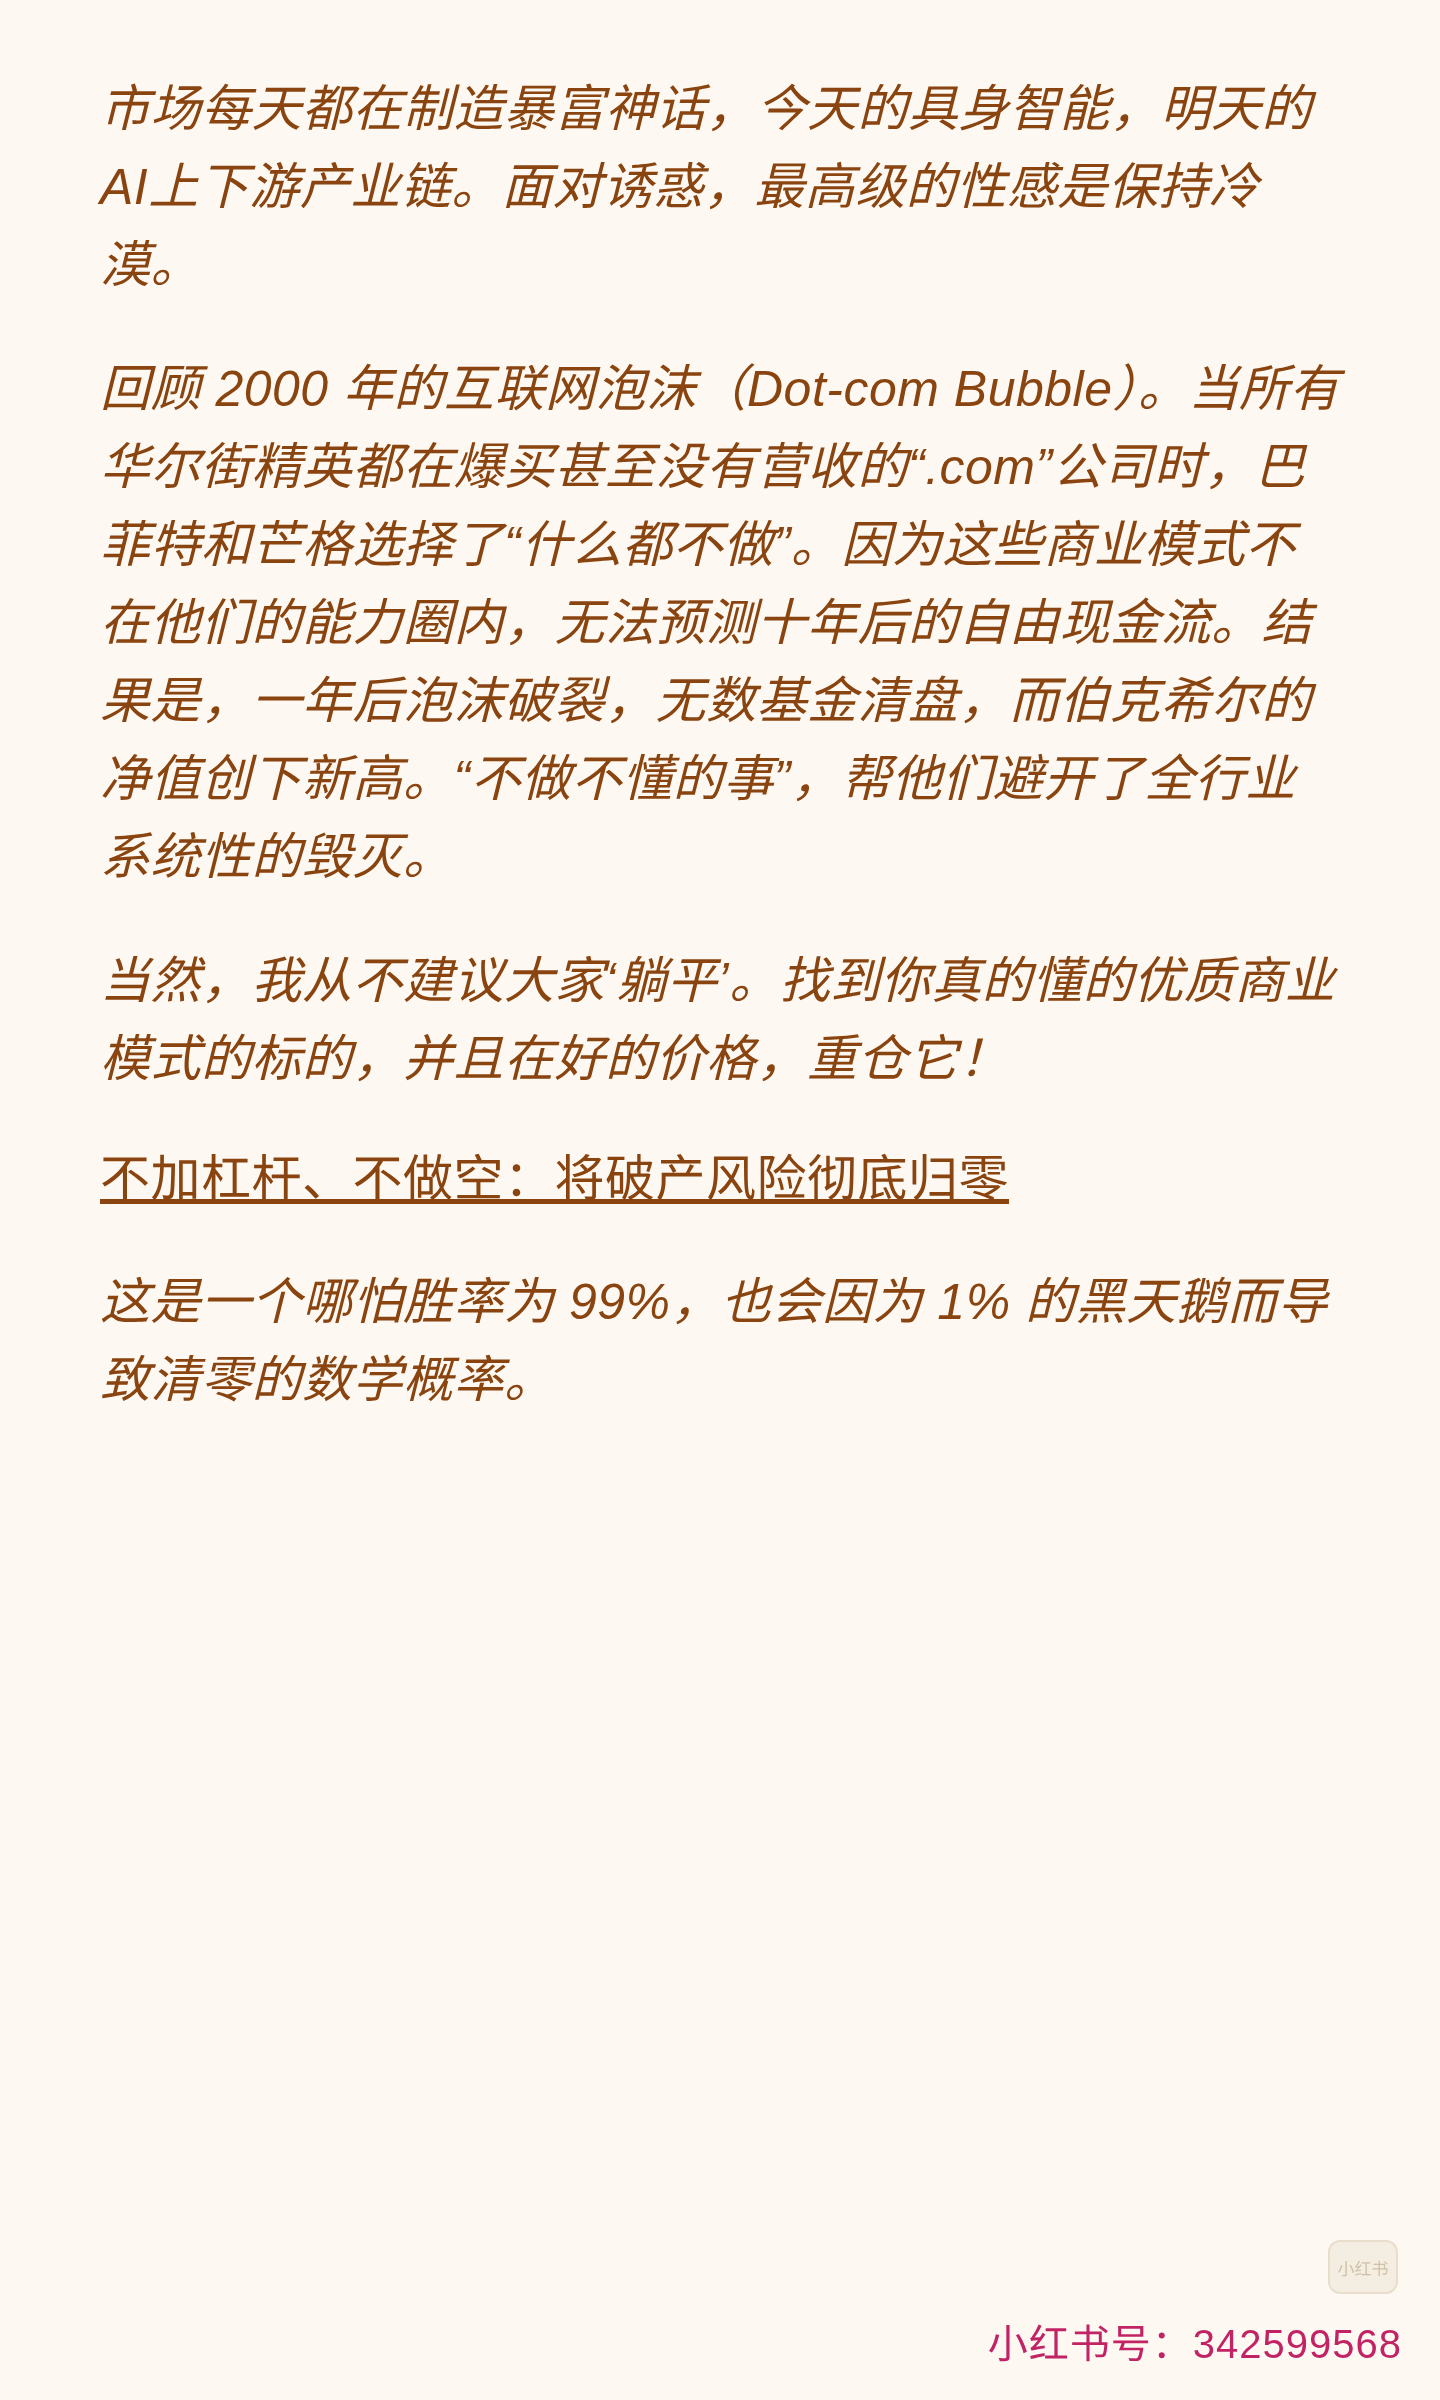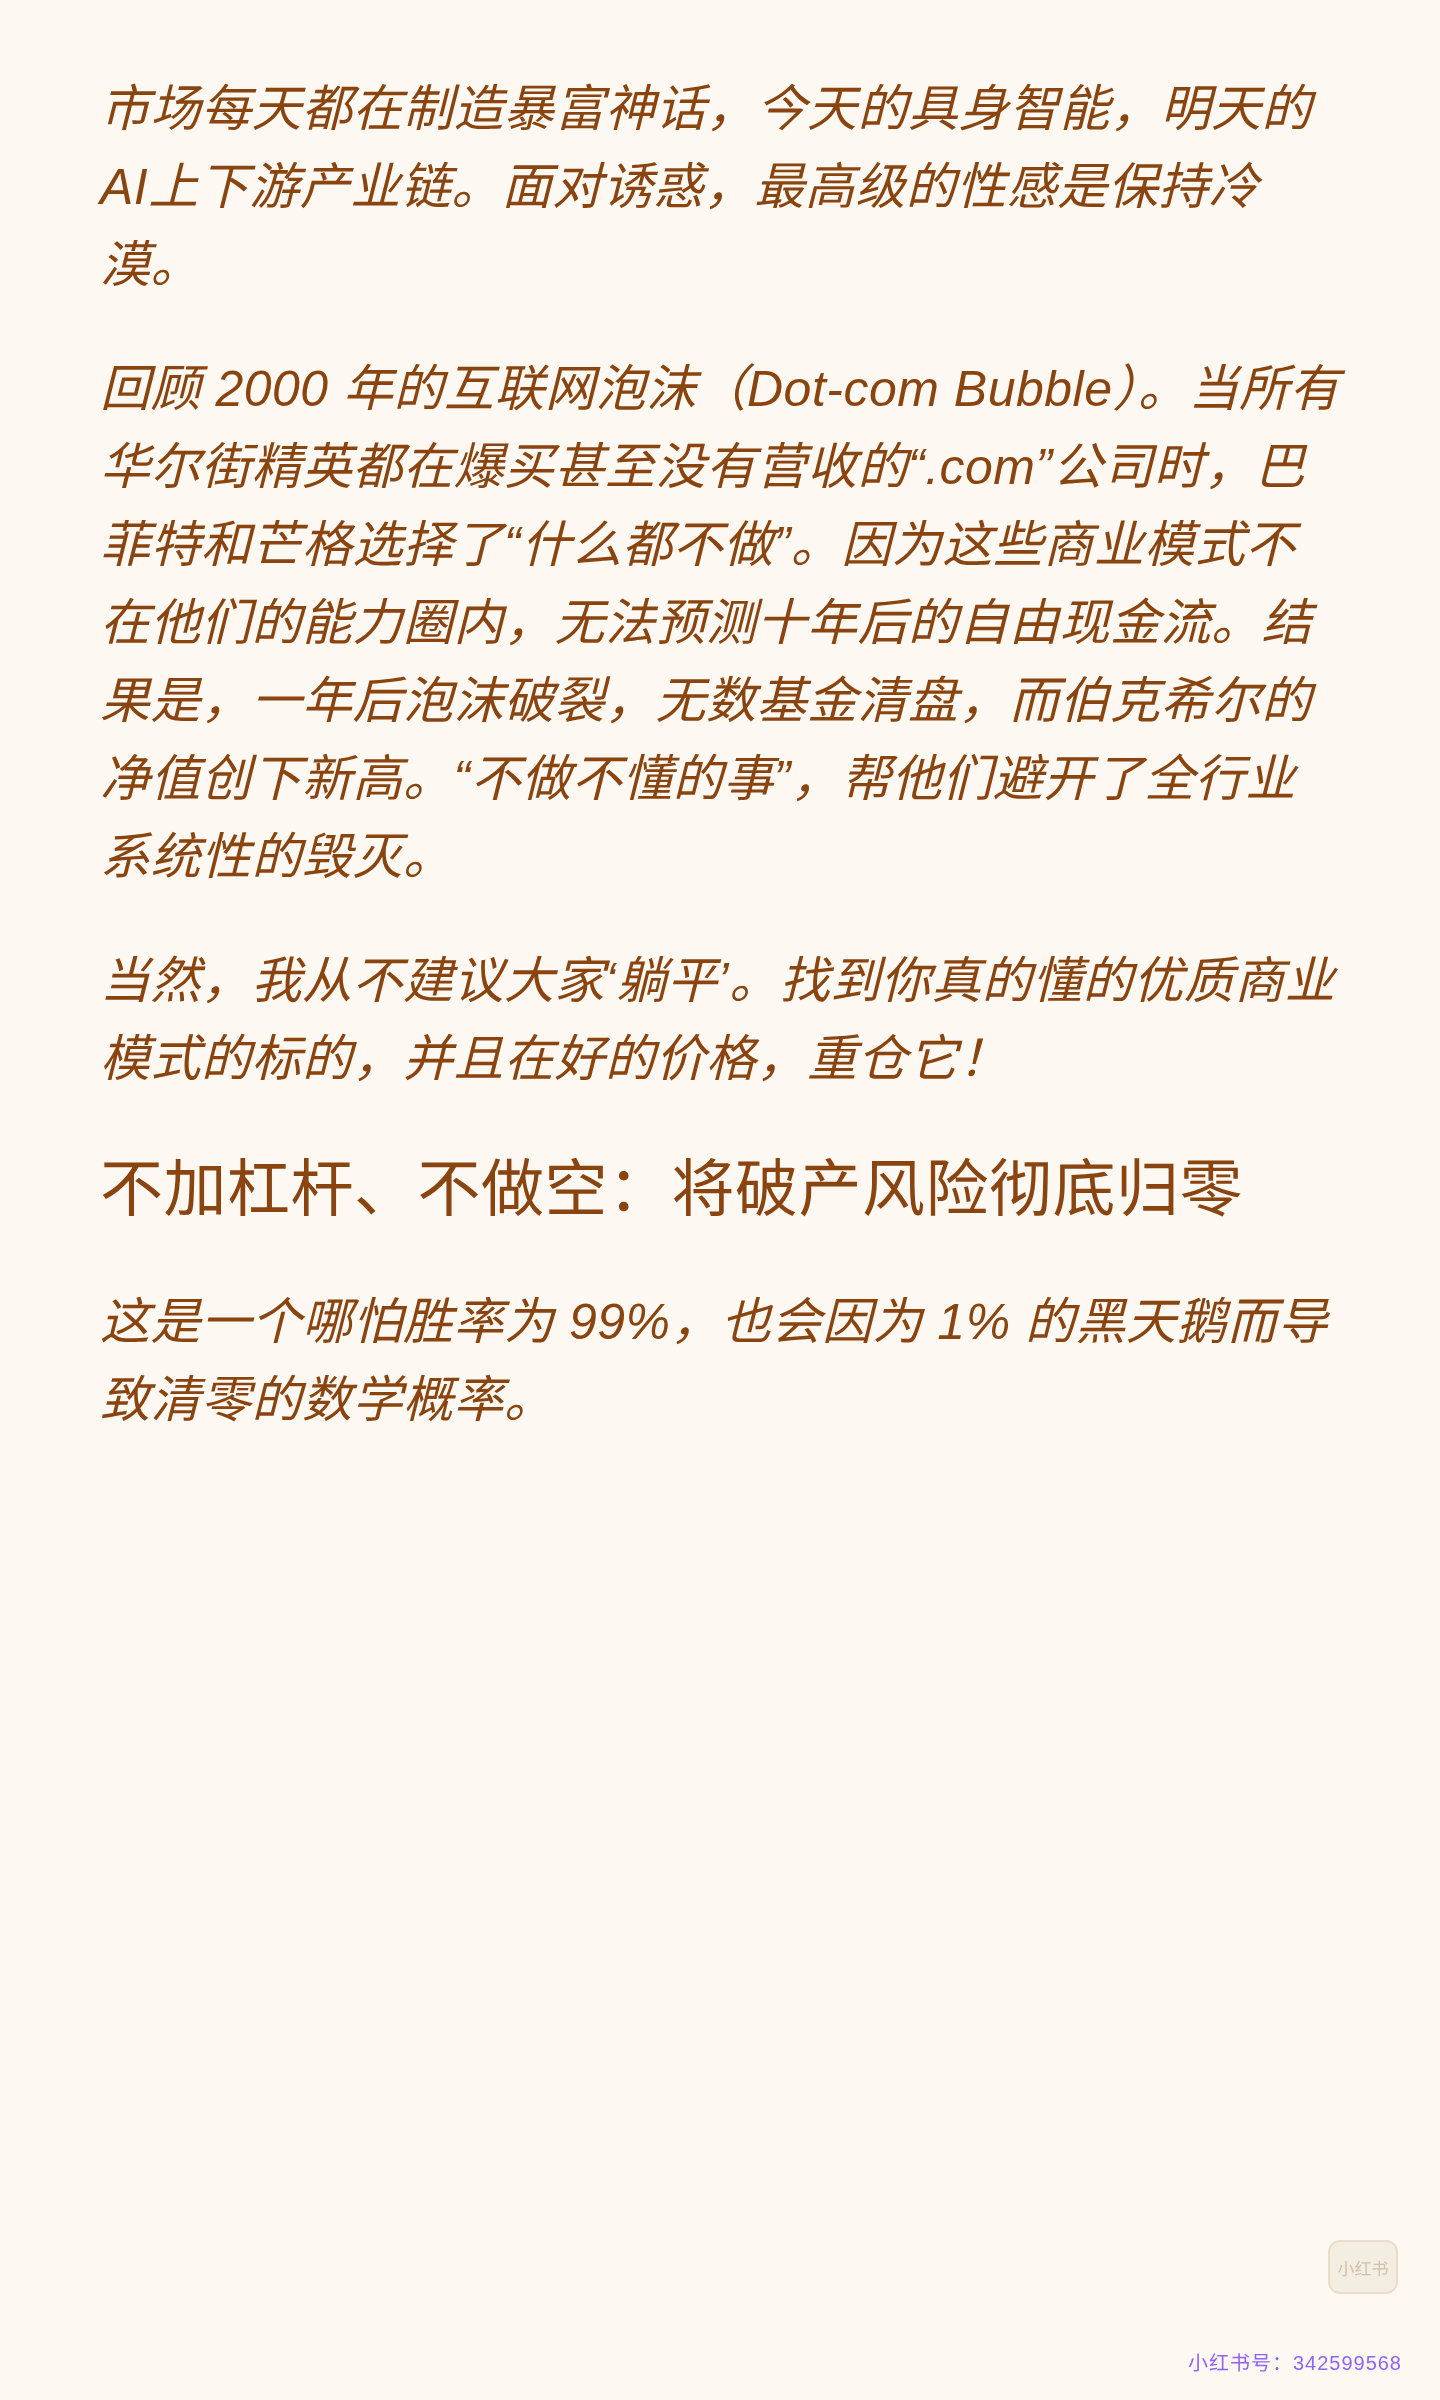--- a/index.html
+++ b/index.html
@@ -29,26 +29,27 @@
     margin: 0 0 46px 0;
     font-weight: 400;
     white-space: pre-wrap;
     word-break: break-word;
     font-style: italic;
   }
   .para.tight {
     margin-bottom: 44px;
   }
   .heading {
-    font-size: 63px;
+    font-size: 50px;
     line-height: 1.5;
     letter-spacing: 0.5px;
     color: #8a4410;
     margin: 0 0 46px 0;
     font-weight: 400;
+    text-decoration: underline;
   }
   .watermark-logo {
     position: absolute;
     right: 42px;
     bottom: 106px;
     width: 66px;
     height: 50px;
     border-radius: 12px;
     background: #f3ece0;
     border: 2px solid #e6d9c6;
@@ -56,23 +57,23 @@
     align-items: center;
     justify-content: center;
     font-size: 17px;
     color: #c9b79c;
     letter-spacing: 0px;
     opacity: 0.85;
   }
   .watermark-text {
     position: absolute;
     right: 38px;
-    bottom: 24px;
-    font-size: 20px;
-    color: #8b5cf6;
+    bottom: 30px;
+    font-size: 40px;
+    color: #be185d;
     letter-spacing: 1px;
     opacity: 0.95;
   }
 </style>
 </head>
 <body>
 
 <div class="page">
   <p class="para">市场每天都在制造暴富神话，今天的具身智能，明天的AI上下游产业链。面对诱惑，最高级的性感是保持冷漠。</p>
   <p class="para">回顾 2000 年的互联网泡沫（Dot-com Bubble）。当所有华尔街精英都在爆买甚至没有营收的“.com”公司时，巴菲特和芒格选择了“什么都不做”。因为这些商业模式不在他们的能力圈内，无法预测十年后的自由现金流。结果是，一年后泡沫破裂，无数基金清盘，而伯克希尔的净值创下新高。“不做不懂的事”，帮他们避开了全行业系统性的毁灭。</p>

